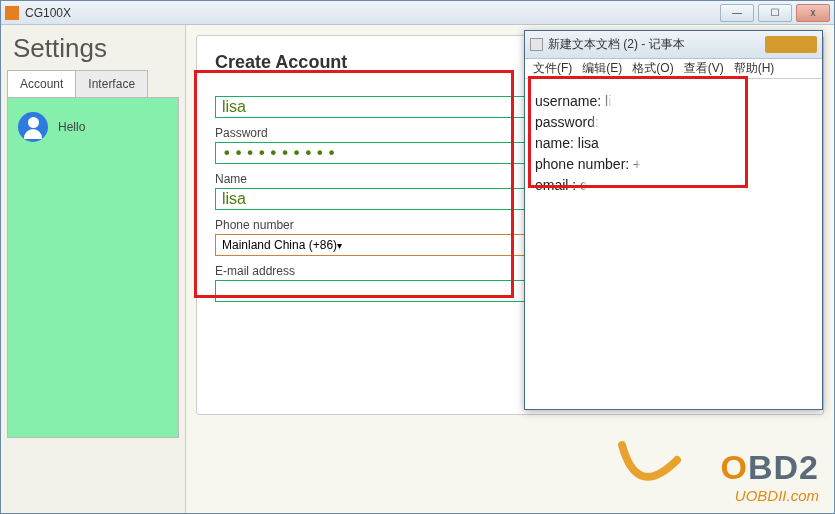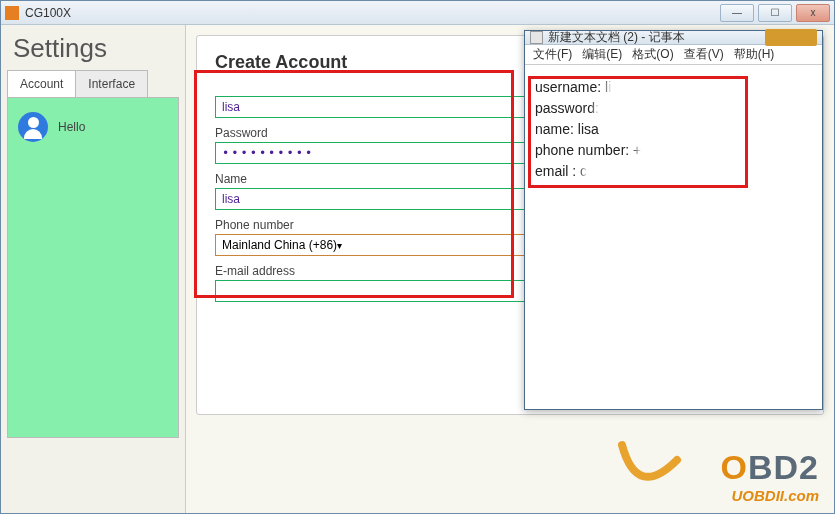--- a/index.html
+++ b/index.html
@@ -28,47 +28,47 @@
   .avatar::before{content:"";position:absolute;width:11px;height:11px;border-radius:50%;background:#fff;top:5px;left:9.5px;}
   .avatar::after{content:"";position:absolute;width:18px;height:10px;border-radius:10px 10px 0 0;background:#fff;bottom:3px;left:6px;}
   .hello { font-size:12px;color:#444;}
 
   
   .center-pane { flex:1; padding: 10px 10px; }
   .card { background:#fff; border:1px solid #ccc; border-radius:3px; height:380px; padding:16px 18px; position:relative;}
   .card-title { font-size:18px; font-weight:600; color:#333; margin-bottom:23px;}
   .form-group { margin-bottom:8px; }
   .form-label { font-size:12px; color:#444; display:block; margin-bottom:2px;}
-  .form-input { width:100%; height:22px; border:1px solid #1ab060; background:#fff; font-size:12px; padding:0 6px; color:#4c1d95; outline:none;}
+  .form-input { width:100%; height:22px; border:1px solid #1ab060; background:#fff; font-size:16px; padding:0 6px; color:#4d7c0f; outline:none;}
   .form-input.pw { letter-spacing:2px; font-family:monospace;}
   .phone-row { display:flex; gap:6px; }
   .select-box { flex:1; height:22px; border:1px solid #c9833b; font-size:12px; padding:0 6px; display:flex; align-items:center; justify-content:flex-start; background:#fff;}
   .sel-caret { font-size:10px; }
   .phone-num { width:90px; height:22px; border:1px solid #1ab060; font-size:12px; padding:0 4px; text-align:right; color:#777; background:#fff;}
   .email-input { width:100%; height:22px; border:1px solid #1ab060; background:#fff;}
   .red-box { position:absolute; border:3px solid #e11b1b; pointer-events:none; }
   .red-box.form { left:194px; top:70px; width:320px; height:228px; }
 
   
   .notepad { position:absolute; left:524px; top:30px; width:299px; height:380px; background:#fff; border:1px solid #4a6a8a; box-shadow:0 2px 8px rgba(0,0,0,0.3); }
-  .np-title { height:14px; background:linear-gradient(#eef3f8,#d8e3ed); border-bottom:1px solid #b3c2d1; display:flex; align-items:center; padding:0 5px; font-size:12px;}
+  .np-title { height:28px; background:linear-gradient(#eef3f8,#d8e3ed); border-bottom:1px solid #b3c2d1; display:flex; align-items:center; padding:0 5px; font-size:12px;}
   .np-icon { width:13px;height:13px;background:#e6e6e6;border:1px solid #999;margin-right:5px;}
   .np-title-text { flex:1; color:#333; white-space:nowrap; overflow:hidden;}
   .np-save { width:52px;height:17px;background:#d49a2e;border-radius:2px;margin-left:4px;}
   .np-menu { height:20px; border-bottom:1px solid #ccc; display:flex; align-items:center; padding:0 4px; font-size:12px; gap:2px;}
   .np-menu span { padding:0 4px; cursor:pointer; color:#333;}
   .np-body { padding:12px 10px; font-size:14px; color:#222; line-height:1.5; font-family:"SimSun",serif; position:relative;}
   .np-body .smudge { display:inline-block; width:70px; height:12px; background:#fff; box-shadow:0 0 6px 4px #fff; vertical-align:middle;}
   .red-box.np { left:528px; top:76px; width:220px; height:112px; }
 
   
   .watermark { position:absolute; right:16px; bottom:10px; text-align:right; pointer-events:none;}
   .wm-big { font-size:34px; font-weight:600; color:#5a6a78; letter-spacing:1px;}
   .wm-big .o { color:#e28b12;}
-  .wm-small { font-size:15px; color:#e28b12; font-weight:700; font-style:italic;}
+  .wm-small { font-size:15px; color:#e28b12; font-weight:400; font-style:italic;}
   .swoosh { position:absolute; right:148px; bottom:20px; width:70px; height:54px;}
   .swoosh svg { width:100%; height:100%;}
 </style>
 </head>
 <body>
 
 <div class="app-window">
   <div class="app-titlebar">
     <span class="app-icon"></span>
     <span class="app-title">CG100X</span>

